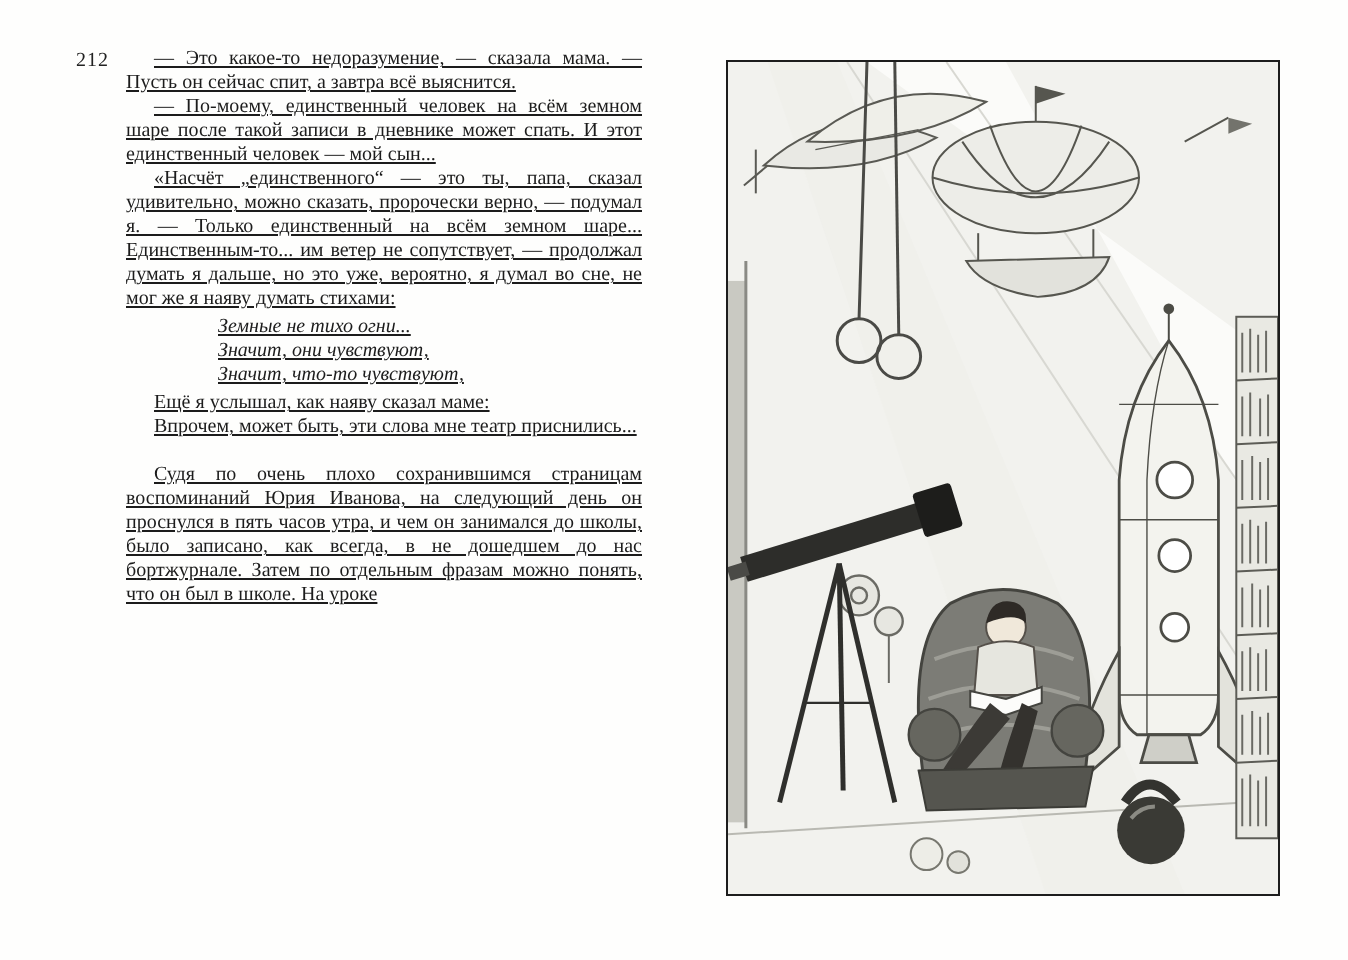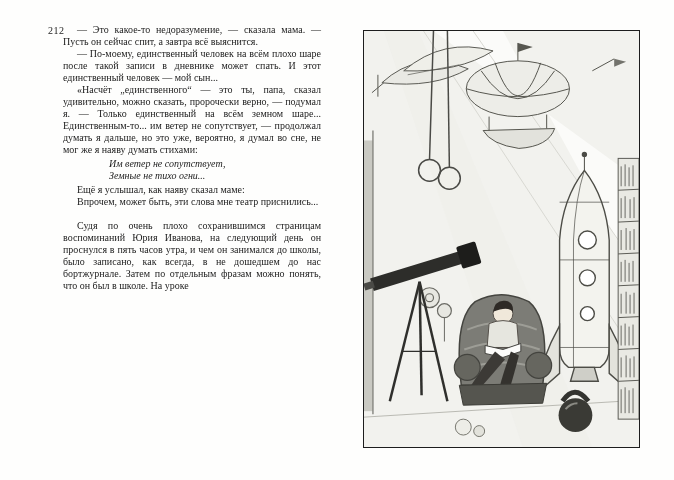--- a/index.html
+++ b/index.html
@@ -9,27 +9,27 @@
     background: #ffffff;
     font-family: "Liberation Serif", serif;
     overflow: hidden;
   }
   .spread {
     position: relative;
     width: 674px; height: 480px;
     background: #fefefd;
   }
   .folio {
-    position: absolute; left: 48px; top: 25px;
+    position: absolute; left: 38px; top: 25px;
     font-size: 10px; color: #222; letter-spacing: 0.5px;
   }
   .text-col {
     position: absolute; left: 63px; top: 24px; width: 258px;
     font-size: 10px; line-height: 12px;
-    color: #1c1c1c; text-align: justify;
+    color: #1c1c1c; text-align: justify; text-decoration: underline;
   }
   .text-col p { margin: 0; text-indent: 14px; }
   .verse {
     margin: 2px 0 2px 46px;
     font-style: italic; text-align: left;
   }
   .verse div { text-indent: 0; }
   .sect { margin-top: 12px !important; }
   .plate {
     position: absolute; left: 363px; top: 30px;
@@ -41,25 +41,26 @@
 </style>
 </head>
 <body>
 
 <div class="spread">
 
   <div class="folio">212</div>
 
   <div class="text-col">
     <p>— Это какое-то недоразумение, — сказала мама. — Пусть он сейчас спит, а завтра всё выяснится.</p>
-    <p>— По-моему, единственный человек на всём плохо шаре после такой записи в дневнике может спать. И этот единственный человек — мой сын...</p>
+    <p>— По-моему, единственный человек на всём земном шаре после такой записи в дневнике может спать. И этот единственный человек — мой сын...</p>
     <p>«Насчёт „единственного“ — это ты, папа, сказал удивительно, можно сказать, пророчески верно, — подумал я. — Только единственный на всём земном шаре... Единственным-то... им ветер не сопутствует, — продолжал думать я дальше, но это уже, вероятно, я думал во сне, не мог же я наяву думать стихами:</p>
     <div class="verse">
-      <div>Им ветер не сопутствует,</div>
       <div>Земные не тихо огни...</div>
+      <div>Значит, они чувствуют,</div>
+      <div>Значит, что-то чувствуют,</div>
     </div>
     <p>Ещё я услышал, как наяву сказал маме:</p>
     <p>Впрочем, может быть, эти слова мне театр приснились...</p>
     <p class="sect">Судя по очень плохо сохранившимся страницам воспоминаний Юрия Иванова, на следующий день он проснулся в пять часов утра, и чем он занимался до школы, было записано, как всегда, в не дошедшем до нас бортжурнале. Затем по отдельным фразам можно понять, что он был в школе. На уроке</p>
   </div>
 
   <div class="plate">
     <svg viewBox="0 0 277 418" xmlns="http://www.w3.org/2000/svg" preserveAspectRatio="none">
       <rect x="0" y="0" width="277" height="418" fill="#f2f2ee"></rect>
 

